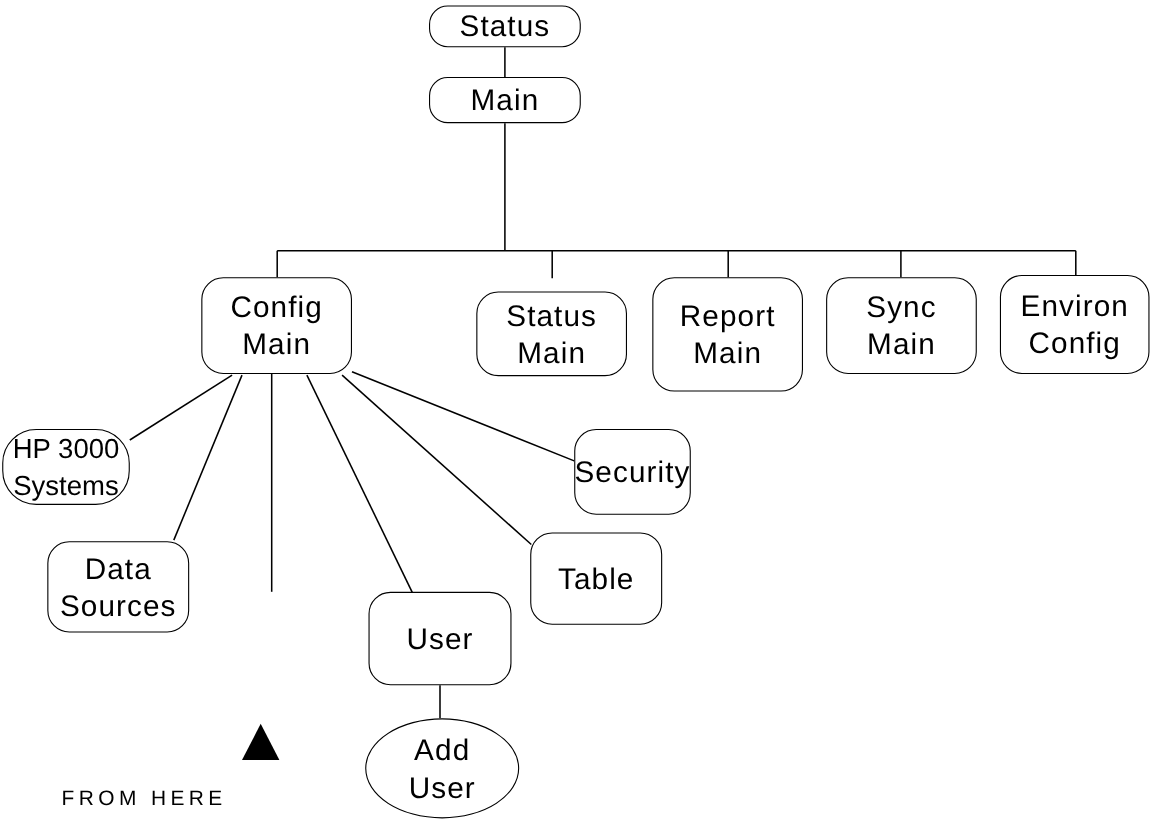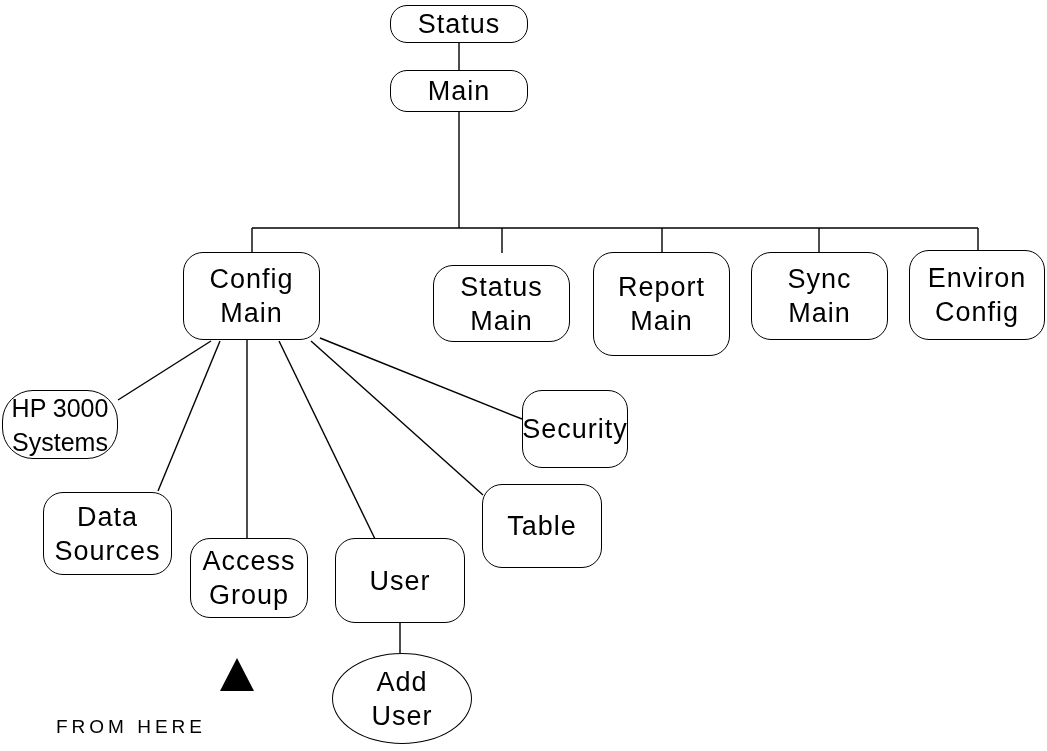--- a/index.html
+++ b/index.html
@@ -98,22 +98,20 @@
 
   <div class="node" style="left:909px; top:250px; width:136px; height:90px;">Environ
 Config</div>
 
   <div class="node" style="left:2px; top:390px; width:116px; height:69px; font-size:25px; letter-spacing:0;border-radius:31px;">HP 3000
 Systems</div>
 
   <div class="node" style="left:43px; top:492px; width:129px; height:83px;">Data
 Sources</div>
 
-  <div class="node" style="left:190px; top:538px; width:118px; height:80px;">Access
-Group</div>
 
   <div class="node" style="left:335px; top:538px; width:130px; height:85px;">User</div>
 
   <div class="node" style="left:522px; top:390px; width:106px; height:78px;">Security</div>
 
   <div class="node" style="left:482px; top:484px; width:120px; height:84px;">Table</div>
 
   <div class="node ellipse" style="left:332px; top:653px; width:140px; height:91px;">Add
 User</div>
 

